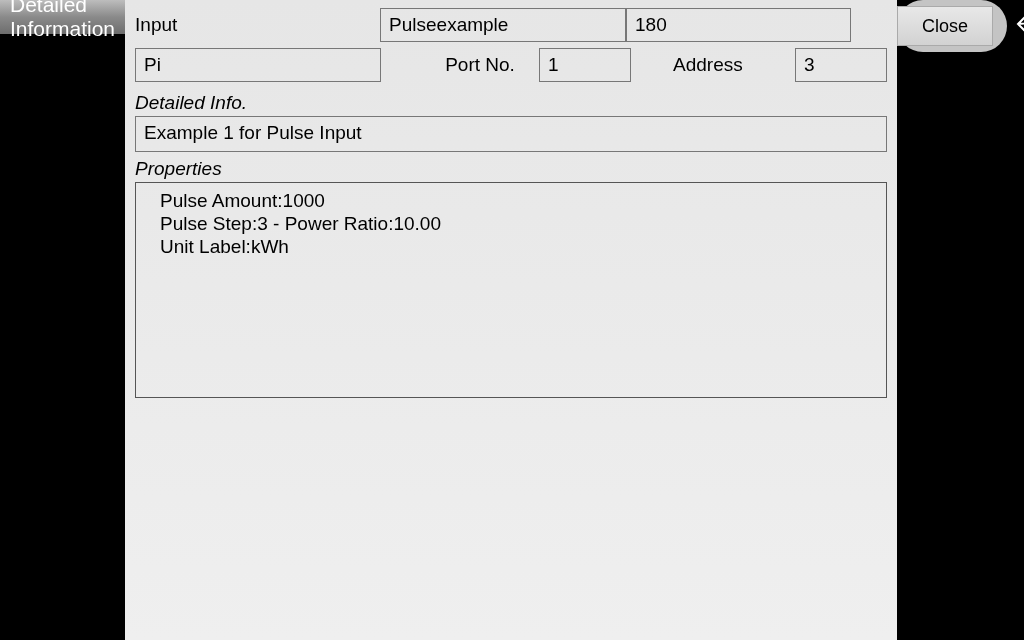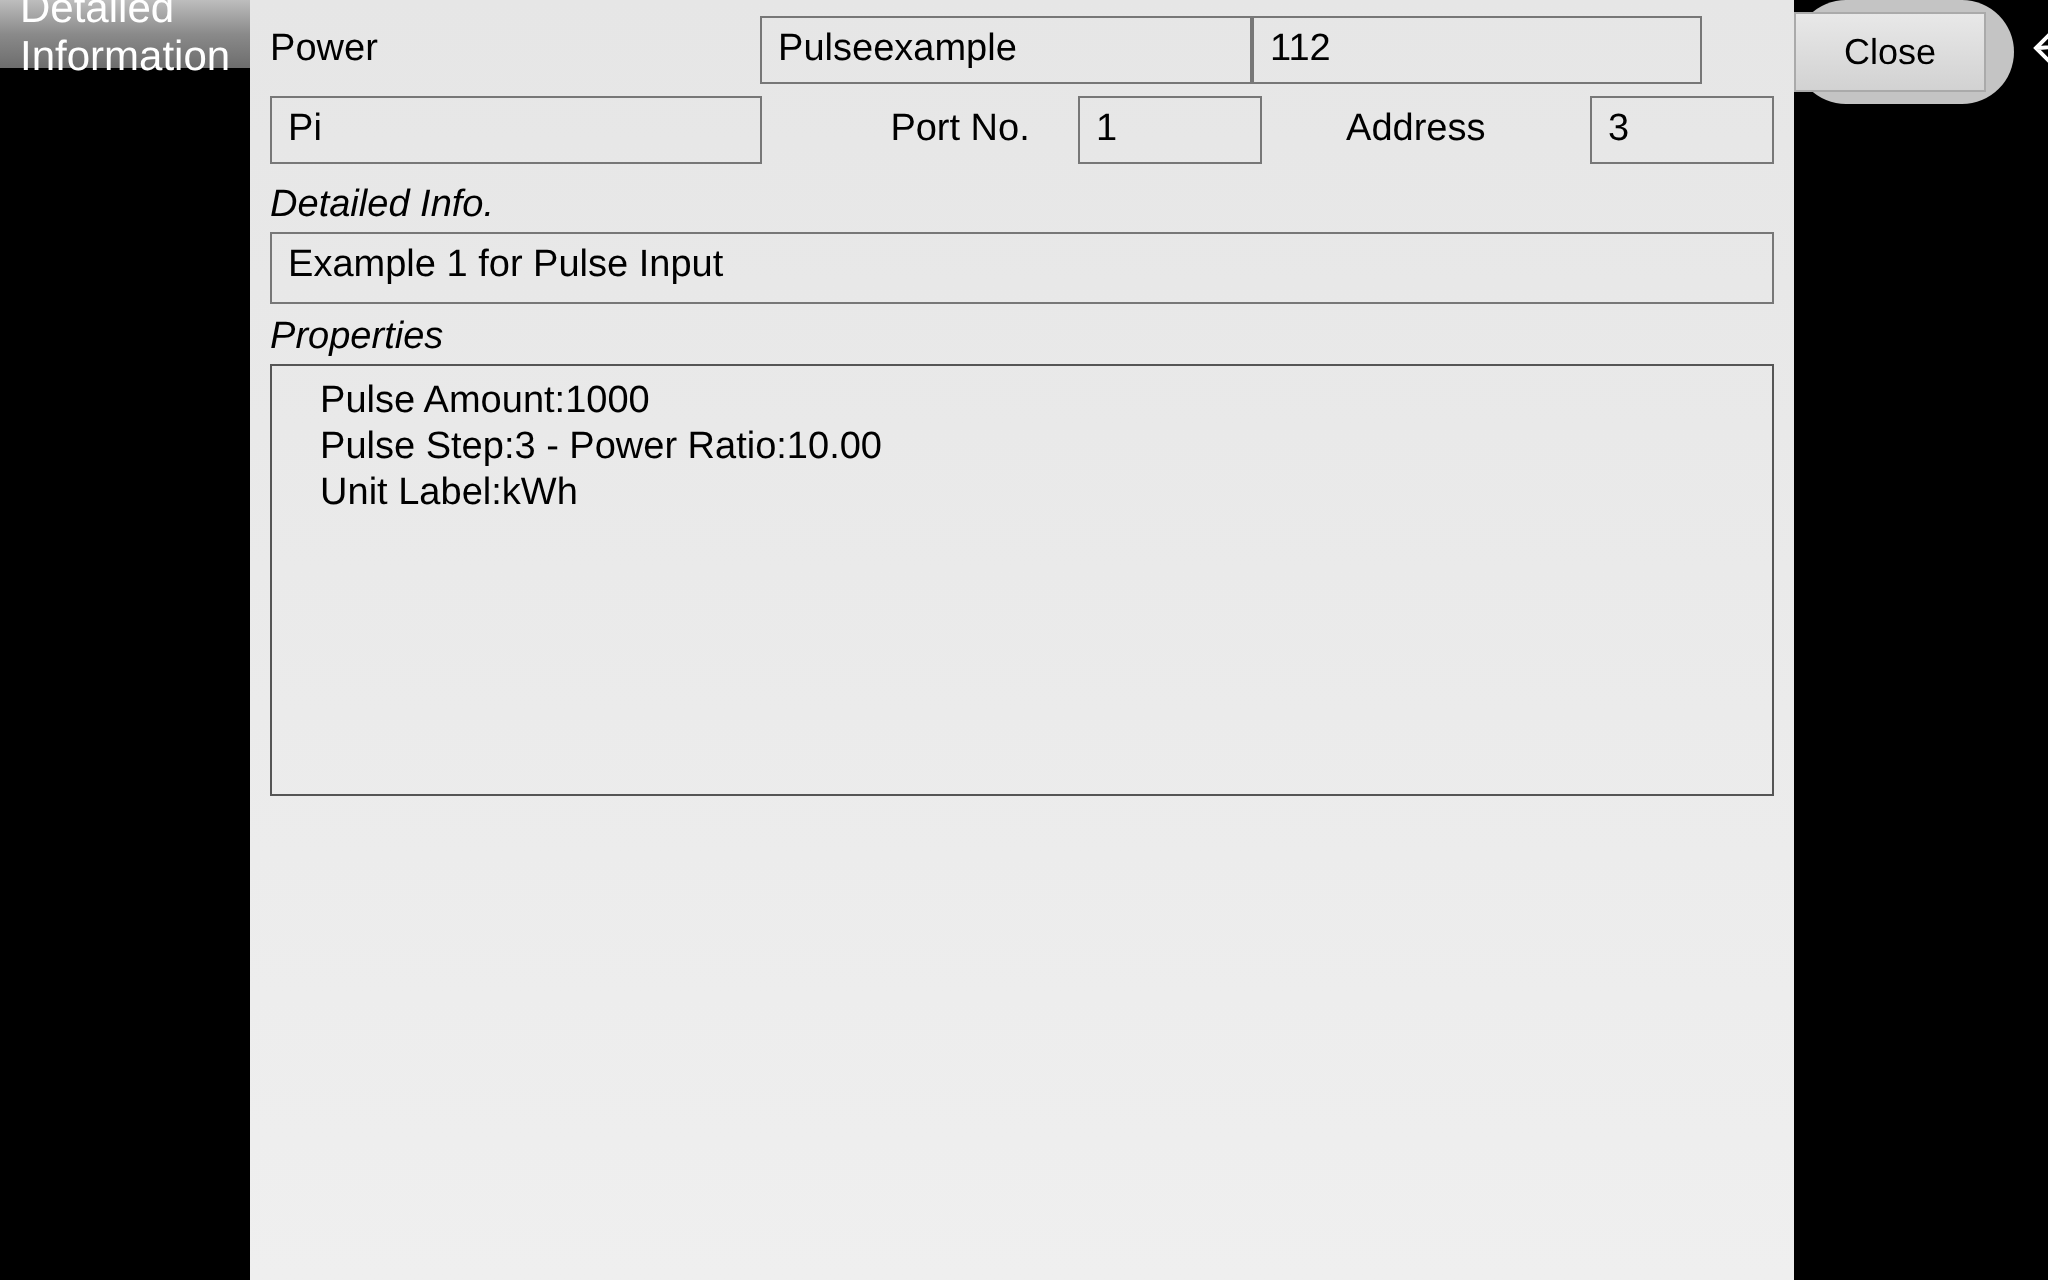--- a/index.html
+++ b/index.html
@@ -148,26 +148,26 @@
 </head>
 <body>
 
 <div class="screen">
   <div class="titlebar">
     <span>Detailed Information</span>
   </div>
 
   <div class="content">
     <div class="row1">
-      <div class="lbl-name">Power</div>
+      <div class="lbl-name">Input</div>
       <div class="field fld-name">
           <span>Pulseexample</span>
         </div>
       <div class="field fld-id">
-          <span>112</span>
+          <span>180</span>
         </div>
     </div>
     <div class="row2">
       <div class="field fld-type">
           <span>Pi</span>
         </div>
       <div class="lbl-port">Port No.</div>
       <div class="field fld-port">
           <span>1</span>
         </div>

